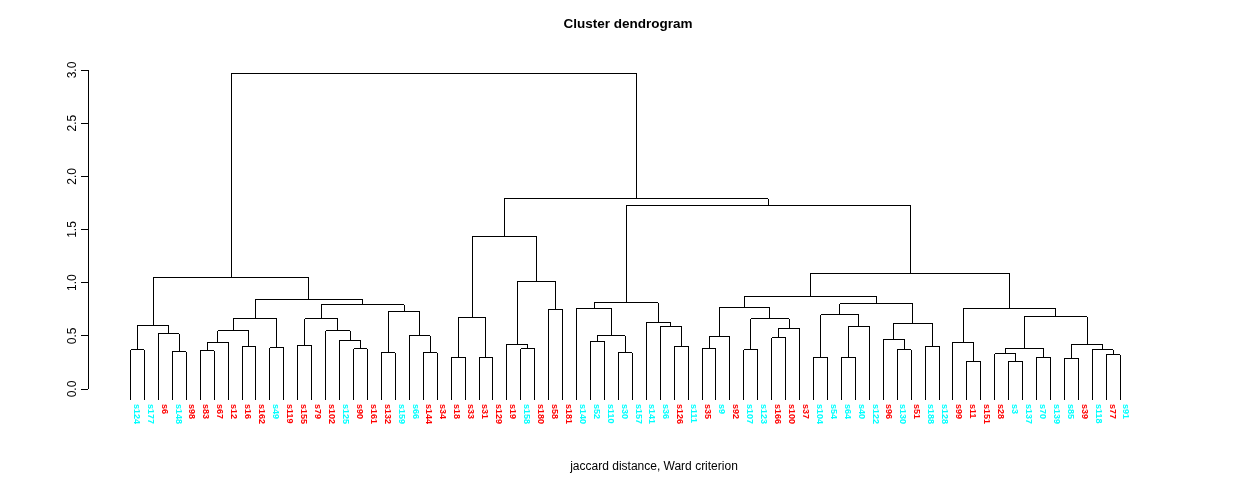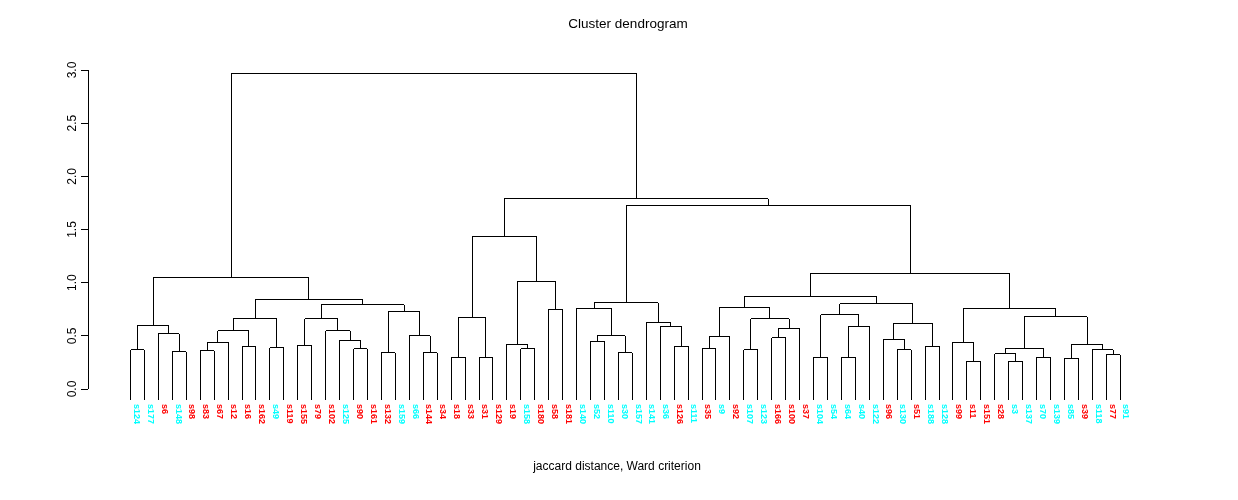--- a/index.html
+++ b/index.html
@@ -1,20 +1,20 @@
 <!DOCTYPE html>
 <html><head>
 <meta charset="utf-8">
 <style>
   html,body{margin:0;padding:0;background:#ffffff;}
   .figure{position:relative;width:1238px;height:500px;background:#ffffff;overflow:hidden;
           font-family:"Liberation Sans","DejaVu Sans",sans-serif;}
   .chart-title{position:absolute;left:628px;top:16px;transform:translateX(-50%);
-               font-size:13.5px;font-weight:normal;color:#000;white-space:nowrap;}
-  .x-label{position:absolute;left:617px;top:459px;transform:translateX(-50%);
+               font-size:13.5px;font-weight:bold;color:#000;white-space:nowrap;}
+  .x-label{position:absolute;left:654px;top:459px;transform:translateX(-50%);
            font-size:12px;color:#000;white-space:nowrap;}
   svg{position:absolute;left:0;top:0;}
 </style>
 </head>
 <body>
 
 <div class="figure">
   <div class="chart-title">Cluster dendrogram</div>
   <svg id="plot" width="1238" height="500">
       <line x1="88" y1="70.00099999999998" x2="88" y2="389" stroke="#000000" stroke-width="1" shape-rendering="crispEdges"></line>

